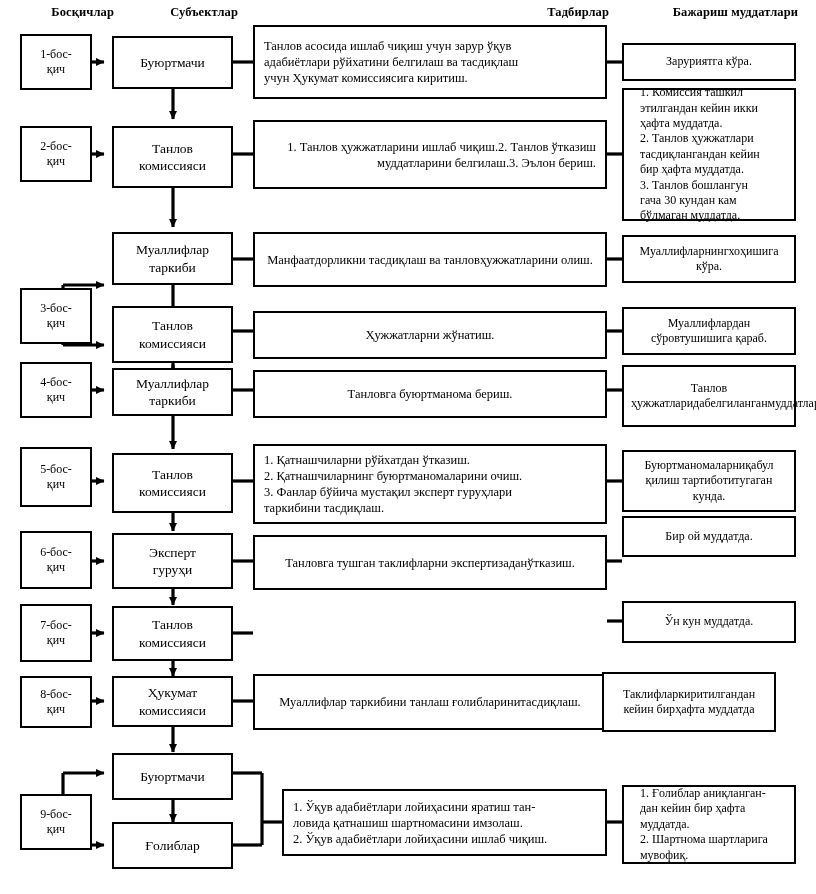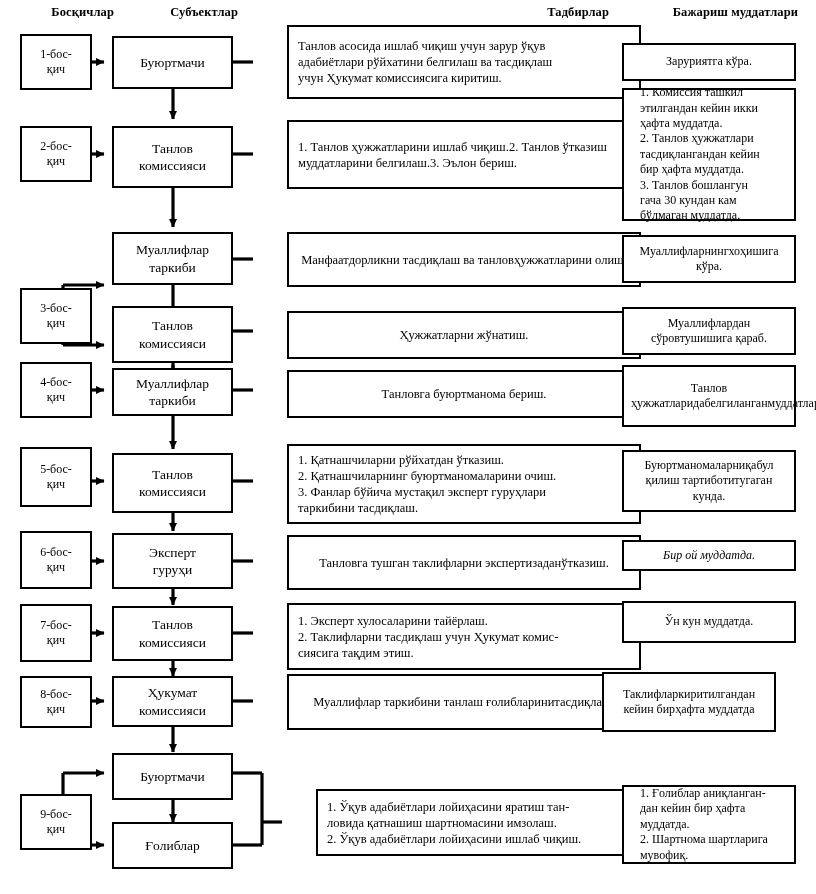--- a/index.html
+++ b/index.html
@@ -39,21 +39,20 @@
     text-align: center;
     padding: 2px 4px;
     z-index: 3;
   }
   .box.stage   { font-size: 12px; }
   .box.subject { font-size: 13.5px; }
   .box.measure {
     justify-content: flex-start;
     text-align: left;
     padding: 22px 9px;
-    margin-left: 34px;
   }
   .box.measure.ctr {
     justify-content: center;
     text-align: center;
   }
   .box.term {
     font-size: 12px;
     padding: 4px 7px;
   }
   .box.term.listy {
@@ -211,21 +210,21 @@
       <span class="inner">Ғолиблар</span>
     </div>
 
   <div class="box measure" style="left:253px; top:25px;  width:354px; height:74px;">
       <span class="inner just">
         <span>Танлов асосида ишлаб чиқиш учун зарур ўқув</span>
         <span>адабиётлари рўйхатини белгилаш ва тасдиқлаш</span>
         <span>учун Ҳукумат комиссиясига киритиш.</span>
       </span>
     </div>
-  <div class="box measure" style="left:253px; top:120px; width:354px; height:69px;">
+  <div class="box measure" style="left:253px; top:120px; width:354px; height:69px;text-align:right;">
       <span class="inner"><span>1. Танлов ҳужжатларини ишлаб чиқиш.</span><span>2. Танлов ўтказиш муддатларини белгилаш.</span><span>3. Эълон бериш.</span></span>
     </div>
   <div class="box measure ctr" style="left:253px; top:232px; width:354px; height:55px;">
       <span class="inner"><span>Манфаатдорликни тасдиқлаш ва танлов</span><span>ҳужжатларини олиш.</span></span>
     </div>
   <div class="box measure ctr" style="left:253px; top:311px; width:354px; height:41px;">
       <span class="inner"><span>Ҳужжатларни жўнатиш.</span></span>
     </div>
   <div class="box measure ctr" style="left:253px; top:370px; width:354px; height:41px;">
       <span class="inner"><span>Танловга буюртманома бериш.</span></span>
@@ -233,27 +232,20 @@
   <div class="box measure" style="left:253px; top:444px; width:354px; height:80px;">
       <span class="inner just">
         <span>1. Қатнашчиларни рўйхатдан ўтказиш.</span>
         <span>2. Қатнашчиларнинг буюртманомаларини очиш.</span>
         <span>3.  Фанлар  бўйича  мустақил  эксперт  гуруҳлари</span>
         <span>таркибини тасдиқлаш.</span>
       </span>
     </div>
   <div class="box measure ctr" style="left:253px; top:535px; width:354px; height:55px;">
       <span class="inner"><span>Танловга тушган таклифларни экспертизадан</span><span>ўтказиш.</span></span>
-    </div>
-  <div class="box measure" style="left:253px; top:603px; width:354px; height:67px;">
-      <span class="inner just">
-        <span>1. Эксперт хулосаларини тайёрлаш.</span>
-        <span>2. Таклифларни  тасдиқлаш  учун  Ҳукумат  комис-</span>
-        <span>сиясига тақдим этиш.</span>
-      </span>
     </div>
   <div class="box measure ctr" style="left:253px; top:674px; width:354px; height:56px;">
       <span class="inner"><span>Муаллифлар таркибини танлаш ғолибларини</span><span>тасдиқлаш.</span></span>
     </div>
   <div class="box measure" style="left:282px; top:789px; width:325px; height:67px;align-items:center;">
       <span class="inner just">
         <span>1. Ўқув адабиётлари лойиҳасини яратиш тан-</span>
         <span>ловида қатнашиш шартномасини имзолаш.</span>
         <span>2. Ўқув адабиётлари лойиҳасини ишлаб чиқиш.</span>
       </span>
@@ -280,21 +272,21 @@
     </div>
   <div class="box term" style="left:622px; top:307px; width:174px; height:48px;">
       <span class="inner"><span>Муаллифлардан сўров</span><span>тушишига қараб.</span></span>
     </div>
   <div class="box term" style="left:622px; top:365px; width:174px; height:62px;">
       <span class="inner"><span>Танлов ҳужжатларида</span><span>белгиланган</span><span>муддатларда.</span></span>
     </div>
   <div class="box term" style="left:622px; top:450px; width:174px; height:62px;">
       <span class="inner"><span>Буюртманомаларни</span><span>қабул қилиш тартиботи</span><span>тугаган  кунда.</span></span>
     </div>
-  <div class="box term" style="left:622px; top:540px; width:174px; height:31px;font-style:italic;">
+  <div class="box term" style="left:622px; top:516px; width:174px; height:41px;">
       <span class="inner"><span>Бир ой муддатда.</span></span>
     </div>
   <div class="box term" style="left:622px; top:601px; width:174px; height:42px;">
       <span class="inner"><span>Ўн  кун муддатда.</span></span>
     </div>
   <div class="box term" style="left:602px; top:672px; width:174px; height:60px;">
       <span class="inner"><span>Таклифлар</span><span>киритилгандан кейин бир</span><span>ҳафта муддатда</span></span>
     </div>
   <div class="box term listy" style="left:622px; top:785px; width:174px; height:79px;">
       <span class="inner just">

